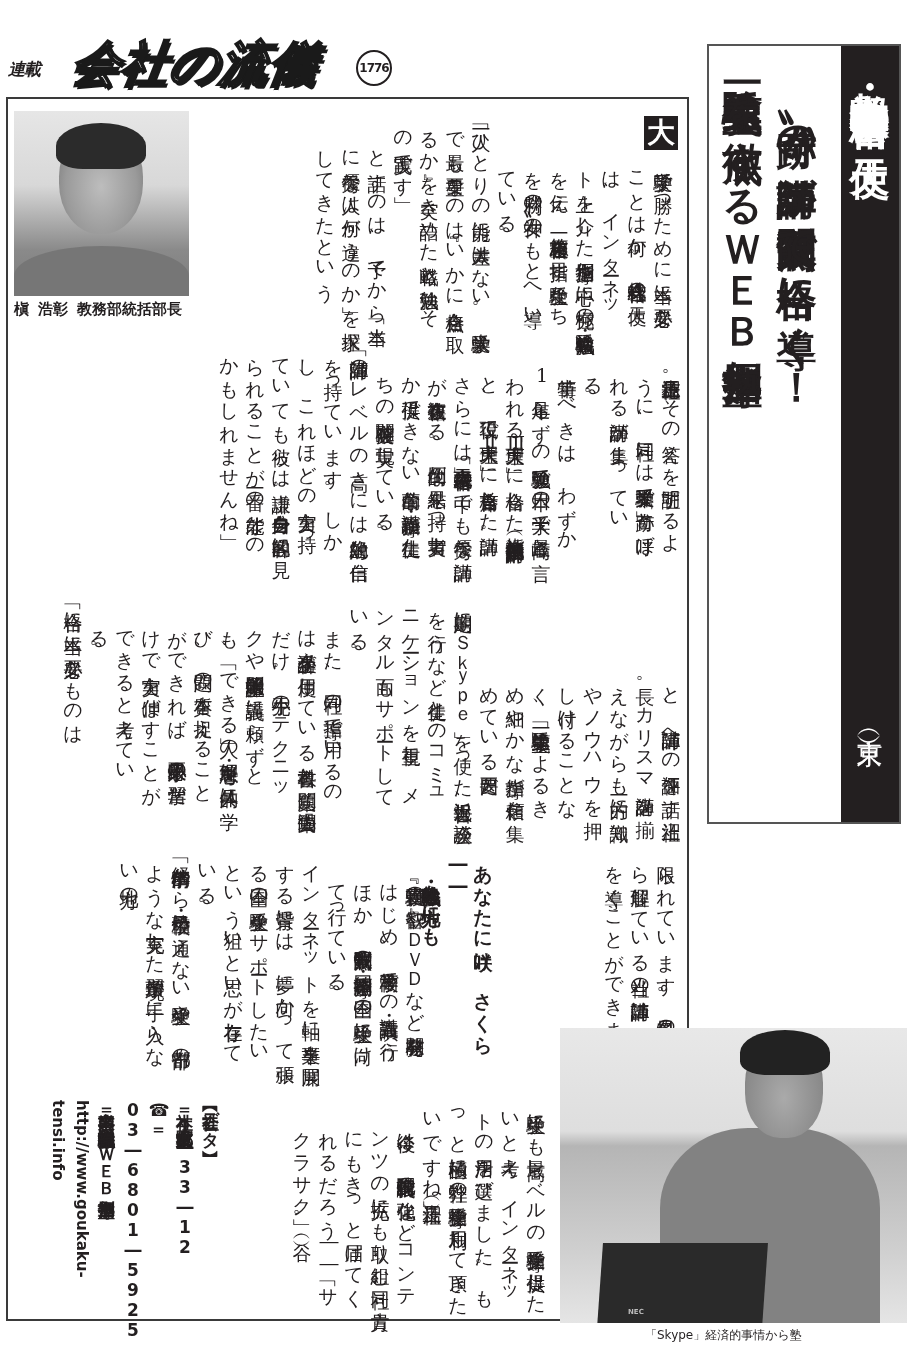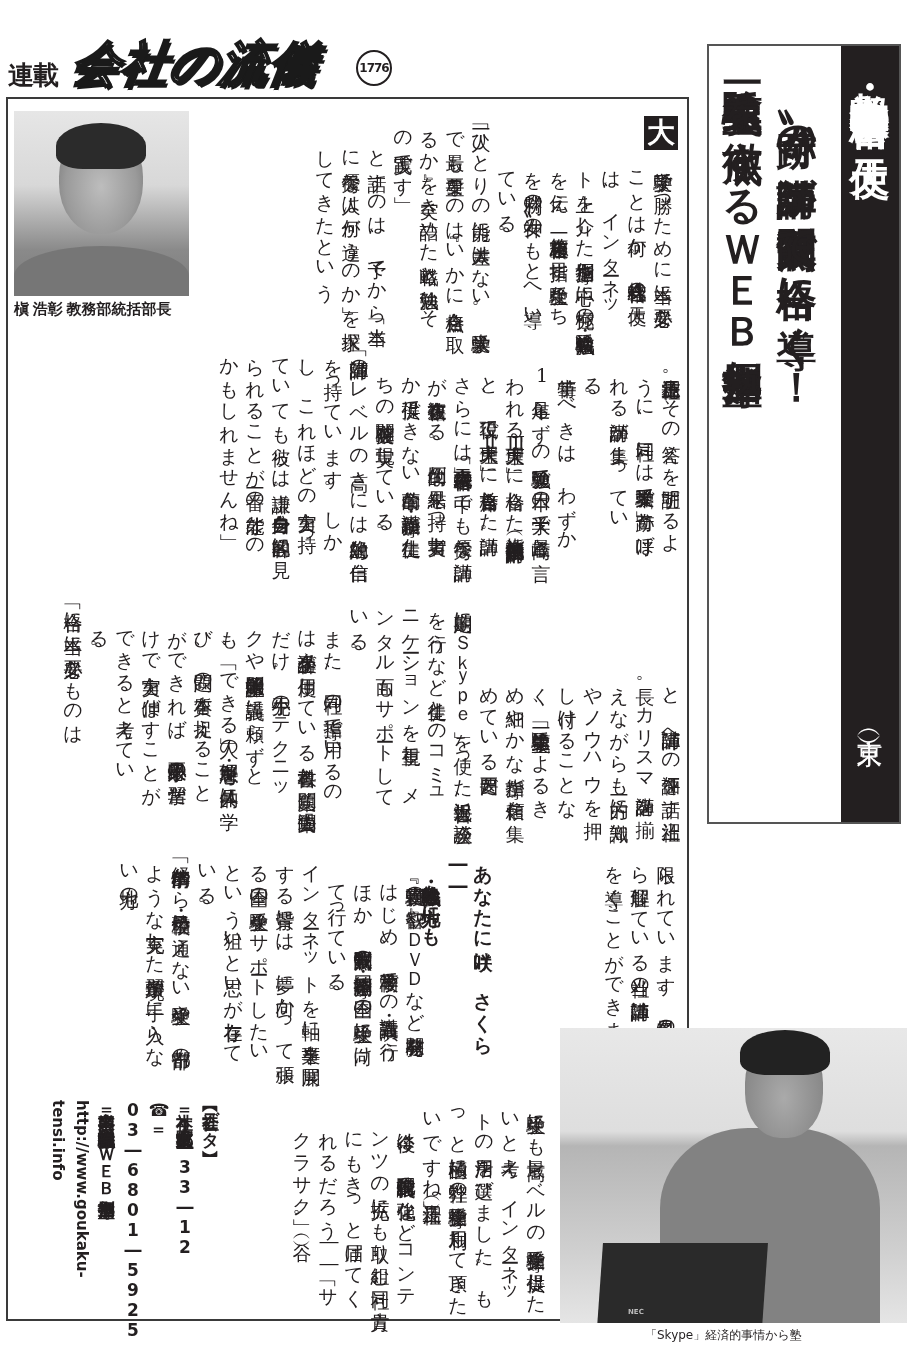--- a/index.html
+++ b/index.html
@@ -2,41 +2,41 @@
 <html><head>
 <meta charset="utf-8">
 <style>
   html, body { margin: 0; padding: 0; }
   body {
     width: 909px; height: 1347px; background: #ffffff; position: relative; overflow: hidden;
     font-family: "DejaVu Serif", "Liberation Serif", serif; color: #231f20;
   }
   .abs { position: absolute; }
   
-  .series-label { left: 8px; top: 58px; font-family: "DejaVu Sans", sans-serif; font-weight: bold; font-size: 26px; letter-spacing: -1px; }
+  .series-label { left: 8px; top: 58px; font-family: "DejaVu Sans", sans-serif; font-weight: bold; font-size: 17px; letter-spacing: -1px; font-style: italic; }
   .series-title { left: 72px; top: 32px; font-family: "DejaVu Sans", sans-serif; font-weight: bold; font-style: italic;
     font-size: 48px; letter-spacing: 1px; color: #ffffff; -webkit-text-stroke: 2px #1a1a1a; text-shadow: 3px 3px 0 #1a1a1a; transform: skewX(-8deg); }
   .series-num { left: 356px; top: 50px; width: 32px; height: 32px; border: 2px solid #231f20; border-radius: 50%;
     font-family: "DejaVu Sans", sans-serif; font-weight: bold; font-size: 12px; line-height: 32px; text-align: center; letter-spacing: -1px; }
   
   .frame { left: 6px; top: 97px; width: 683px; height: 1224px; border: 2px solid #3a3a3a; box-sizing: border-box; }
   
   .headline-box { left: 707px; top: 44px; width: 194px; height: 780px; border: 2px solid #555; box-sizing: border-box; background:#fff; }
   .headline-black { left: 841px; top: 46px; width: 58px; height: 776px; background: #231f20; }
   .vt { writing-mode: vertical-rl; text-orientation: upright; }
   .company-name { left: 846px; top: 60px; color:#fff; font-family: "DejaVu Sans", sans-serif; font-weight: bold; font-size: 40px; line-height: 48px; letter-spacing: 2px; }
   .company-loc { left: 854px; top: 720px; color:#fff; font-size: 26px; line-height: 32px; }
   .head-main { left: 774px; top: 95px; font-family: "DejaVu Sans", sans-serif; font-weight: bold; font-size: 40px; line-height: 46px; letter-spacing: 1px; }
   .head-sub { left: 720px; top: 58px; font-family: "DejaVu Sans", sans-serif; font-weight: bold; font-size: 40px; line-height: 46px; letter-spacing: 1px; }
   
   .portrait { left: 14px; top: 111px; width: 175px; height: 185px; background: linear-gradient(180deg,#e6e6e6 0%,#d8d8d8 40%,#8a8a8a 75%,#7b7b7b 100%); overflow:hidden; }
   .portrait .head { position:absolute; left:45px; top:18px; width:84px; height:105px; border-radius: 45% 45% 48% 48%; background: radial-gradient(ellipse at 50% 55%, #bdbdbd 0%, #9a9a9a 60%, #6e6e6e 100%); }
   .portrait .hair { position:absolute; left:42px; top:12px; width:90px; height:46px; border-radius: 50% 50% 30% 30%; background:#2b2b2b; }
   .portrait .body { position:absolute; left:0; top:135px; width:175px; height:60px; border-radius: 50% 50% 0 0; background:#767676; }
-  .portrait-caption { left: 14px; top: 300px; font-family: Liberation Serif, serif; font-weight: bold; font-size: 15px; letter-spacing: 0px; }
+  .portrait-caption { left: 14px; top: 300px; font-family: Liberation Mono, monospace; font-weight: bold; font-size: 15px; letter-spacing: 0px; }
   .photo2 { left: 560px; top: 1028px; width: 347px; height: 295px; background: linear-gradient(180deg,#e8e8e8 0%,#dedede 35%,#b5b5b5 40%,#cfcfcf 75%,#e5e5e5 100%); overflow:hidden;text-align:center; }
   .photo2 .head { position:absolute; left:185px; top:10px; width:78px; height:100px; border-radius:45%; background: radial-gradient(ellipse at 50% 60%, #aaa 0%, #8a8a8a 70%, #555 100%); }
   .photo2 .hair { position:absolute; left:180px; top:2px; width:90px; height:45px; border-radius:50% 50% 30% 30%; background:#222; }
   .photo2 .torso { position:absolute; left:100px; top:100px; width:220px; height:200px; border-radius:40% 40% 0 0; background:#828282; }
   .photo2 .laptop { position:absolute; left:40px; top:215px; width:165px; height:85px; background:#2a2a2a; transform: skewX(-4deg); }
   .photo2 .brand { position:absolute; left:68px; top:280px; color:#bbb; font-family:"DejaVu Sans",sans-serif; font-size:7px; font-weight:bold; }
   .photo2-caption { left: 645px; top: 1327px; font-family: "DejaVu Sans", sans-serif; font-size: 12px; }
   
   .body-text { font-size: 19px; line-height: 26px; letter-spacing: 0.5px; height: 220px; }
   .col-block { writing-mode: vertical-rl; text-orientation: upright; }

